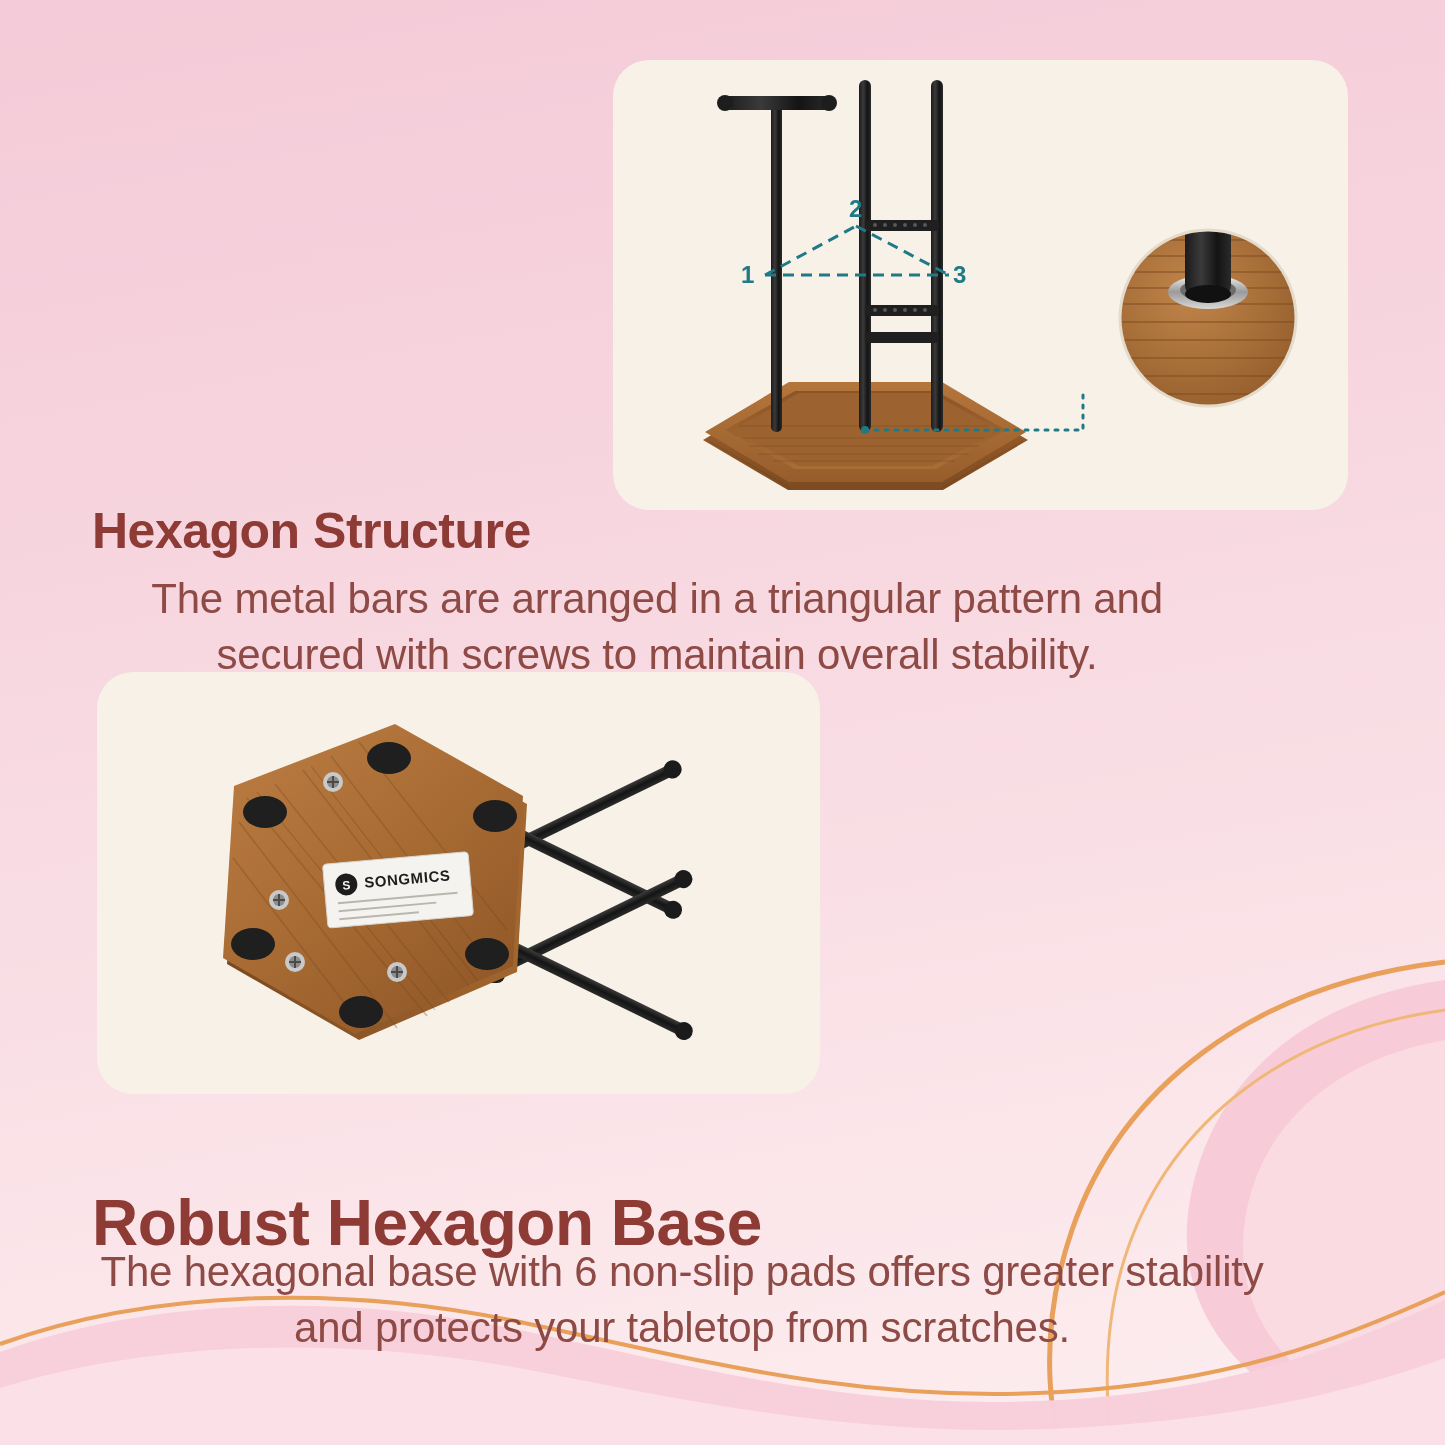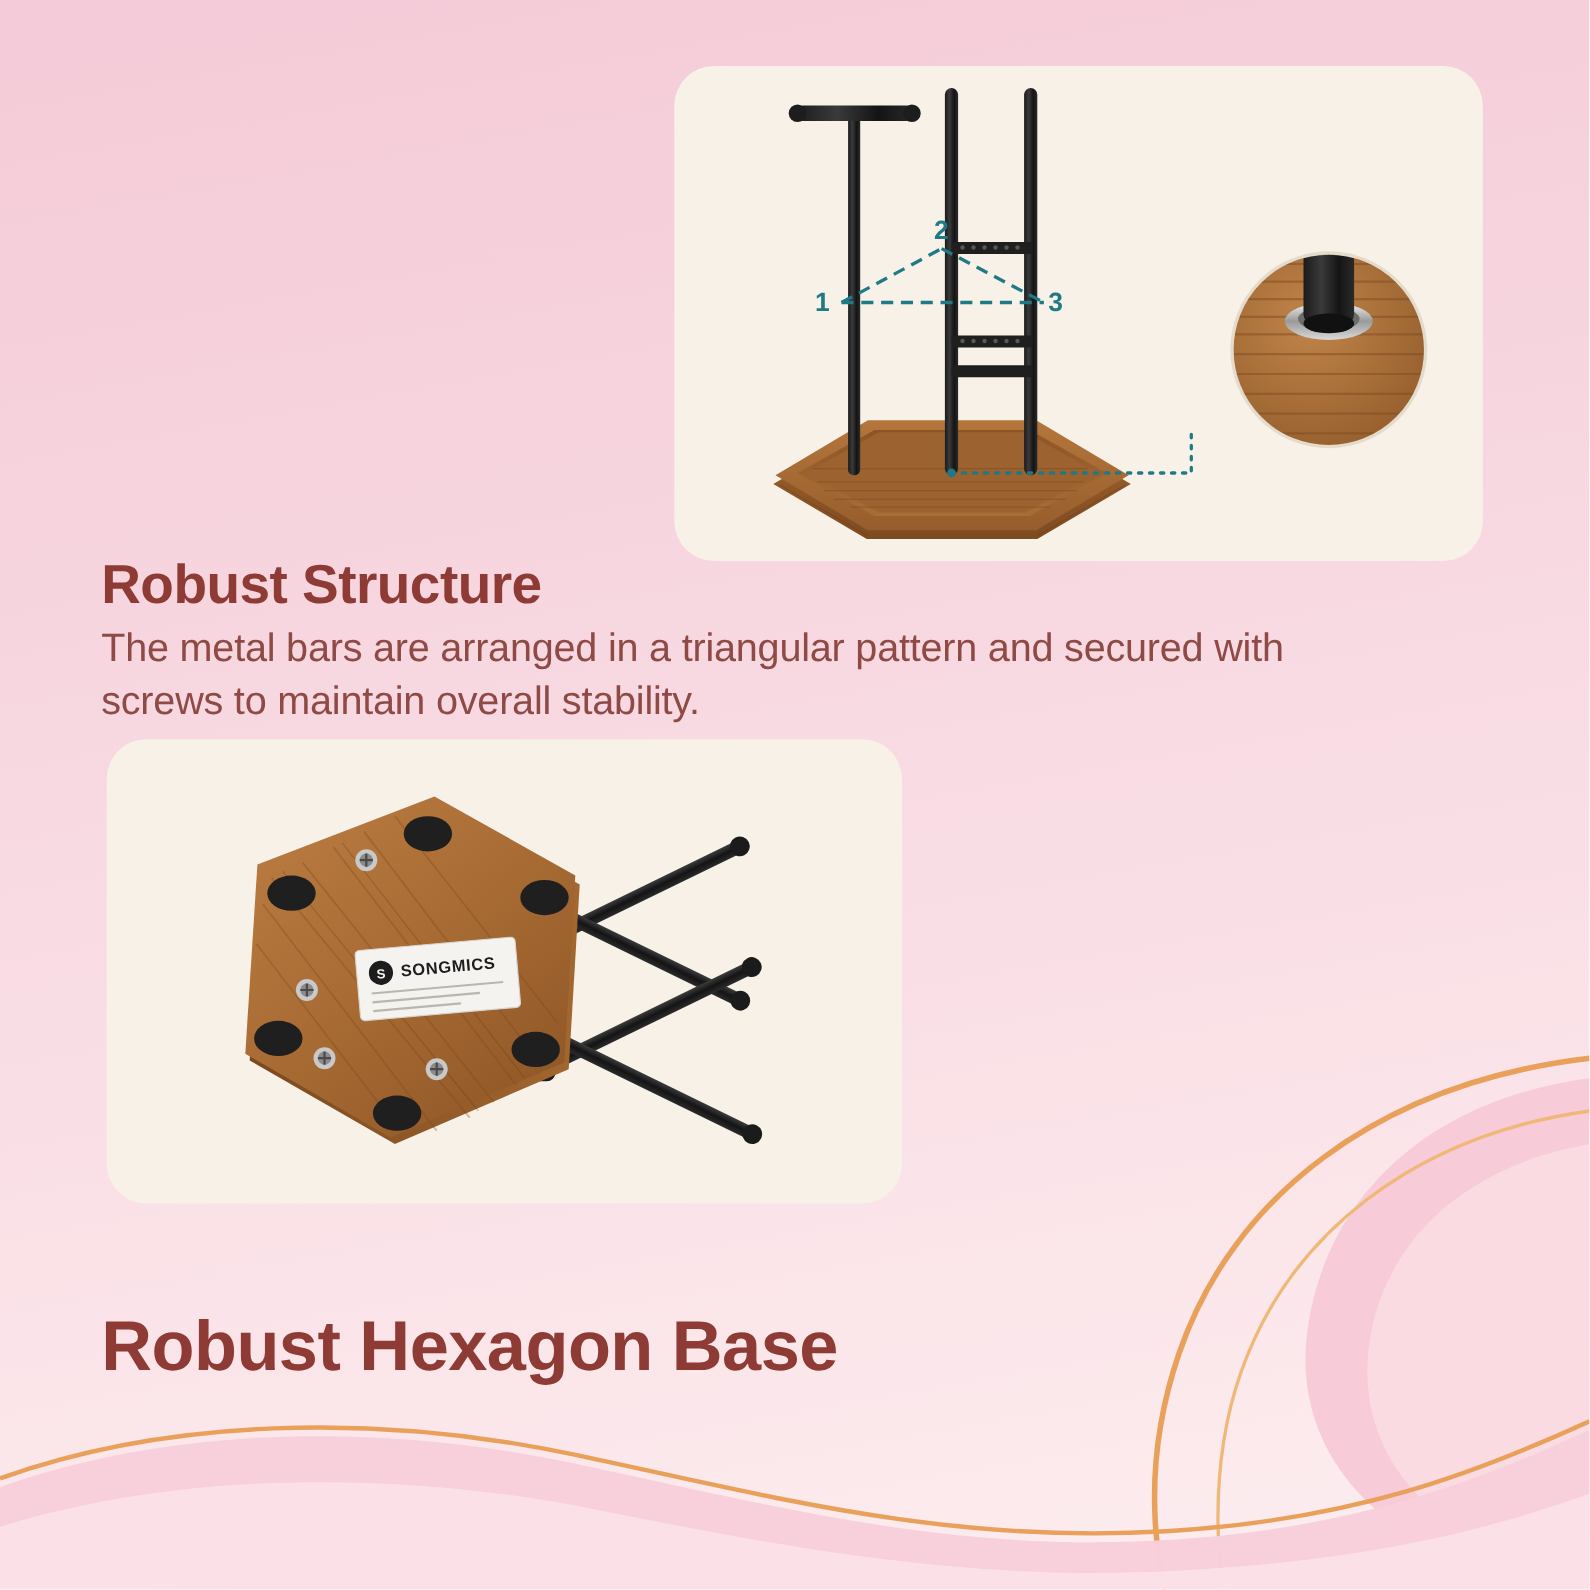--- a/index.html
+++ b/index.html
@@ -34,23 +34,24 @@
     position: absolute;
     color: #8e3a35;
     font-weight: bold;
     letter-spacing: -0.5px;
   }
   #head-1 { left: 92px; top: 460px; font-size: 50px; }
   #head-2 { left: 92px; top: 1133px; font-size: 64px; }
   .body-text {
     position: absolute;
     color: #8e4a45;
-    font-size: 36px;
+    font-size: 42px;
     line-height: 1.34;
     letter-spacing: -0.2px;
+    text-align: center;
   }
   #body-1 { left: 92px; top: 529px; width: 1130px; }
   #body-2 { left: 92px; top: 1202px; width: 1180px; }
 
   
   svg.fill { display: block; width: 100%; height: 100%; }
 </style>
 </head>
 <body>
 
@@ -193,21 +194,21 @@
 
           <rect x="572" y="140" width="46" height="94" rx="8" fill="url(#metalRod)"></rect>
           <ellipse cx="595" cy="142" rx="23" ry="9" fill="#2e2e2e"></ellipse>
           <ellipse cx="595" cy="234" rx="23" ry="9" fill="#111"></ellipse>
         </g>
         <circle cx="595" cy="258" r="88" fill="none" stroke="#e4dbcb" stroke-width="3"></circle>
       </g>
     </svg>
   </div>
 
-  <h2 class="heading" id="head-1">Robust Structure</h2>
+  <h2 class="heading" id="head-1">Hexagon Structure</h2>
   <p class="body-text" id="body-1">The metal bars are arranged in a triangular pattern and secured with screws to maintain overall stability.</p>
 
   <div class="panel" id="panel-bottom">
     <svg class="fill" viewBox="0 0 723 422" preserveAspectRatio="xMidYMid meet">
       <defs>
         <linearGradient id="hexWood" x1="0.1" y1="0" x2="0.9" y2="1">
           <stop offset="0" stop-color="#ba7c42"></stop>
           <stop offset="0.45" stop-color="#a96c34"></stop>
           <stop offset="1" stop-color="#8d5526"></stop>
         </linearGradient>
@@ -309,14 +310,15 @@
             <path d="M240 226 L360 226"></path>
             <path d="M240 234 L338 234"></path>
             <path d="M240 242 L320 242"></path>
           </g>
         </g>
       </g>
     </svg>
   </div>
 
   <h2 class="heading" id="head-2">Robust Hexagon Base</h2>
+  <p class="body-text" id="body-2">The hexagonal base with 6 non-slip pads offers greater stability and protects your tabletop from scratches.</p>
 
 </div>
 
 </body></html>

